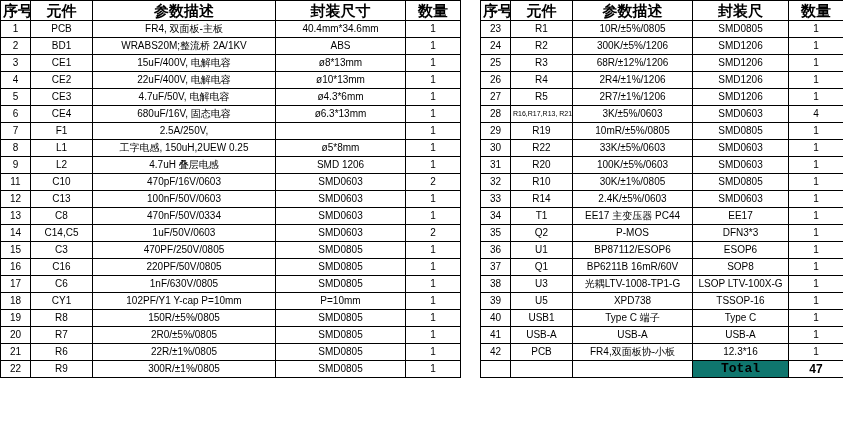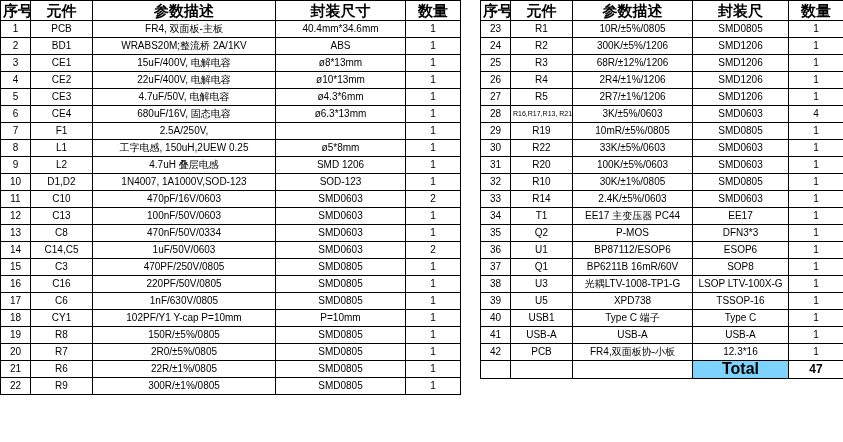--- a/index.html
+++ b/index.html
@@ -72,22 +72,23 @@
   .rt col.c4 { width: 55px; }
 
   .small2 {
     font-size: 7px;
     line-height: 1.0;
     white-space: normal;
     word-break: break-all;
   }
   .total-label {
     font-weight: bold;
-    background: #7dd3fc;
-    font-size: 16px;
+    background: #0f766e;
+    font-size: 13px;
+    font-family: Liberation Mono, monospace;
   }
   .total-value {
     font-weight: bold;
     font-size: 12px;
     margin-top: 15px;
   }
   .footer-strip {
     position: absolute;
     left: 0;
     top: 424px;
@@ -180,27 +181,20 @@
           <td>1</td>
         </tr>
         <tr>
           <td>9</td>
           <td>L2</td>
           <td class="left">4.7uH 叠层电感</td>
           <td>SMD 1206</td>
           <td>1</td>
         </tr>
         <tr>
-          <td>10</td>
-          <td>D1,D2</td>
-          <td class="left">1N4007, 1A1000V,SOD-123</td>
-          <td>SOD-123</td>
-          <td>1</td>
-        </tr>
-        <tr>
           <td>11</td>
           <td>C10</td>
           <td class="left">470pF/16V/0603</td>
           <td>SMD0603</td>
           <td>2</td>
         </tr>
         <tr>
           <td>12</td>
           <td>C13</td>
           <td class="left">100nF/50V/0603</td>

